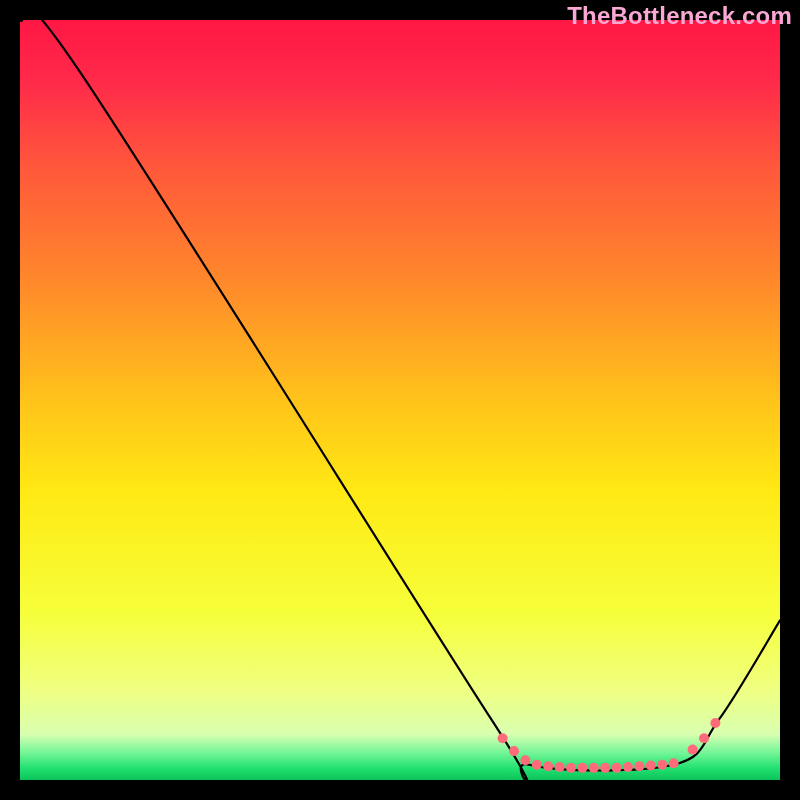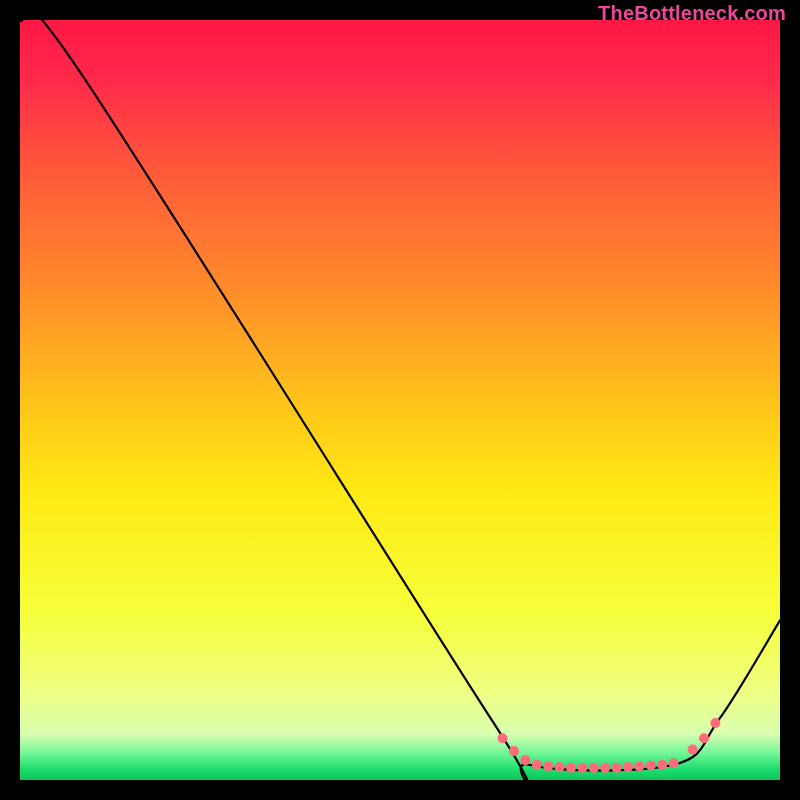--- a/index.html
+++ b/index.html
@@ -19,23 +19,23 @@
     position: absolute;
     left: 20px;
     top: 20px;
     width: 760px;
     height: 760px;
     overflow: hidden;
   }
   .attribution {
     position: absolute;
     top: 2px;
-    right: 14px;
-    color: #ec4899;
-    font-size: 20px;
+    right: 8px;
+    color: #f9a8d4;
+    font-size: 24px;
     font-weight: 600;
     letter-spacing: 0.2px;
   }
   svg {
     display: block;
   }
 </style>
 </head>
 <body>
 

